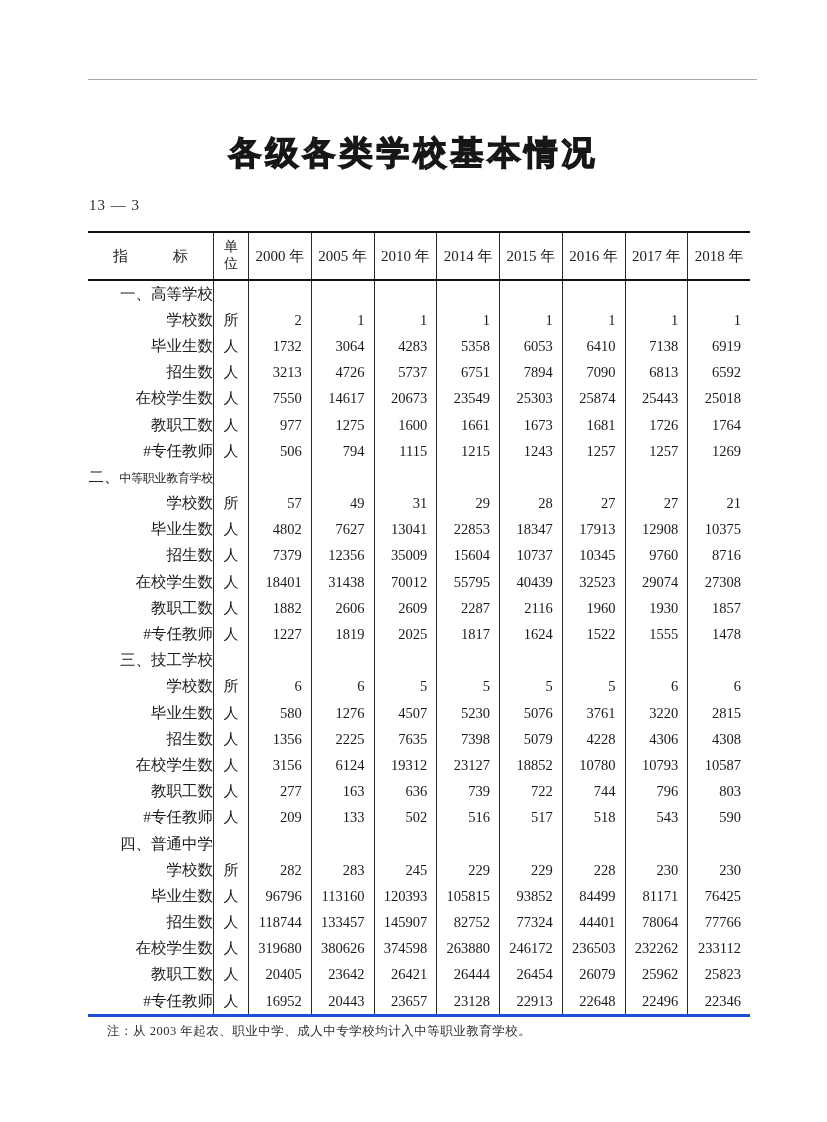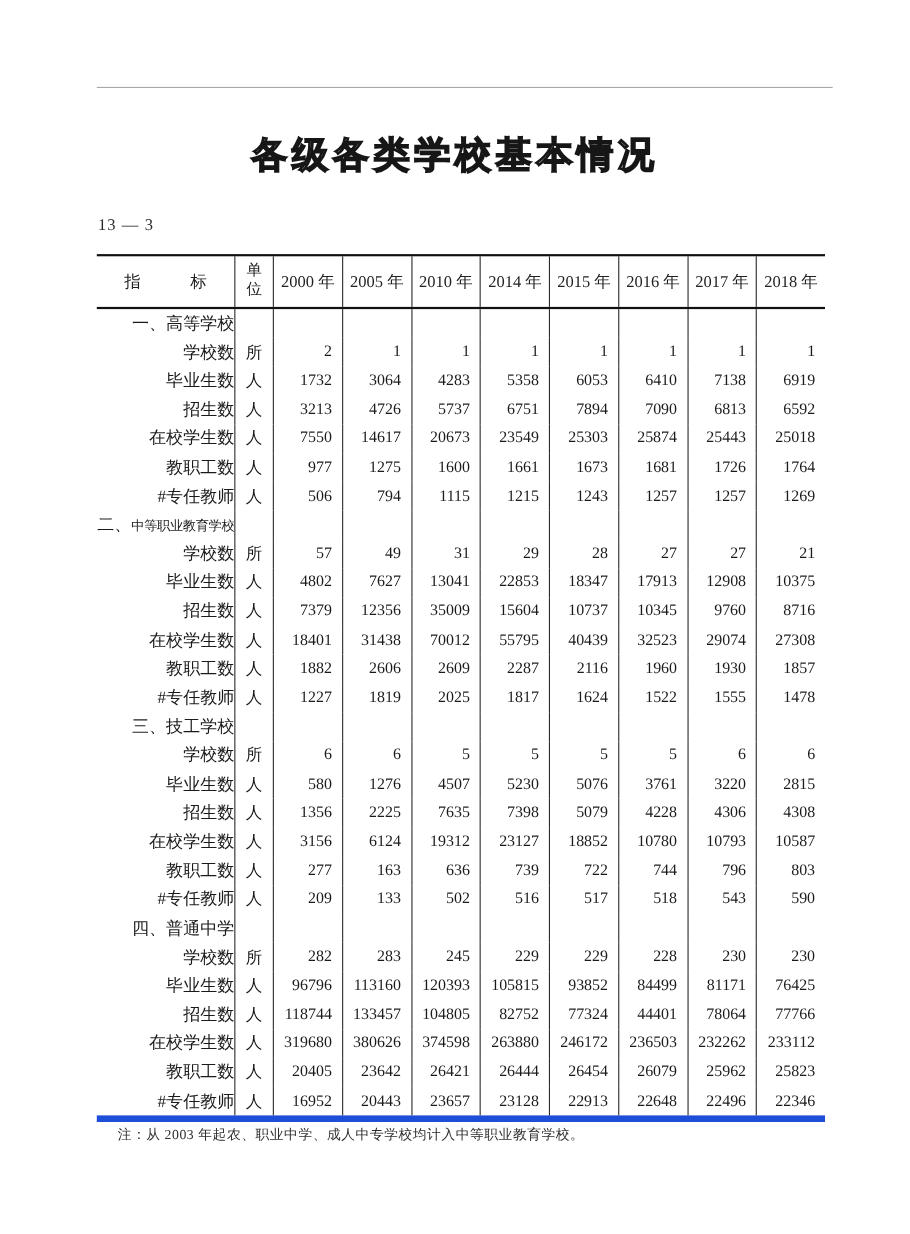--- a/index.html
+++ b/index.html
@@ -18,21 +18,21 @@
   .top-rule {
     position: absolute;
     top: 79px;
     left: 88px;
     width: 669px;
     height: 1px;
     background: #a8a8a8;
   }
   .title {
     position: absolute;
-    top: 119px;
+    top: 131px;
     left: 0;
     width: 100%;
     text-align: center;
     font-size: 33px;
     font-weight: 700;
     letter-spacing: 4px;
     color: #ffffff;
     -webkit-text-stroke: 1.4px #161616;
   }
   @supports not (-webkit-text-stroke: 1px black) {
@@ -45,21 +45,21 @@
     font-size: 15px;
     letter-spacing: 1px;
     color: #2a2a2a;
   }
   .stat-table {
     position: absolute;
     top: 231px;
     left: 88px;
     width: 662px;
     border-top: 2px solid #111;
-    border-bottom: 6px solid #1d4ed8;
+    border-bottom: 3px solid #1d4ed8;
   }
   .row {
     display: grid;
     grid-template-columns: 125px 35px repeat(8, 62.75px);
   }
   .row > .cell:not(:first-child) {
     border-left: 1px solid #2a2a2a;
   }
   .header-row {
     height: 48px;
@@ -487,21 +487,21 @@
           <div class="cell c-val">81171</div>
           <div class="cell c-val">76425</div>
         </div>
         <div class="row body-row">
           <div class="cell c-ind">
             <span class="lbl">招生数</span>
           </div>
           <div class="cell c-unit">人</div>
           <div class="cell c-val">118744</div>
           <div class="cell c-val">133457</div>
-          <div class="cell c-val">104805</div>
+          <div class="cell c-val">145907</div>
           <div class="cell c-val">82752</div>
           <div class="cell c-val">77324</div>
           <div class="cell c-val">44401</div>
           <div class="cell c-val">78064</div>
           <div class="cell c-val">77766</div>
         </div>
         <div class="row body-row">
           <div class="cell c-ind">
             <span class="lbl">在校学生数</span>
           </div>

